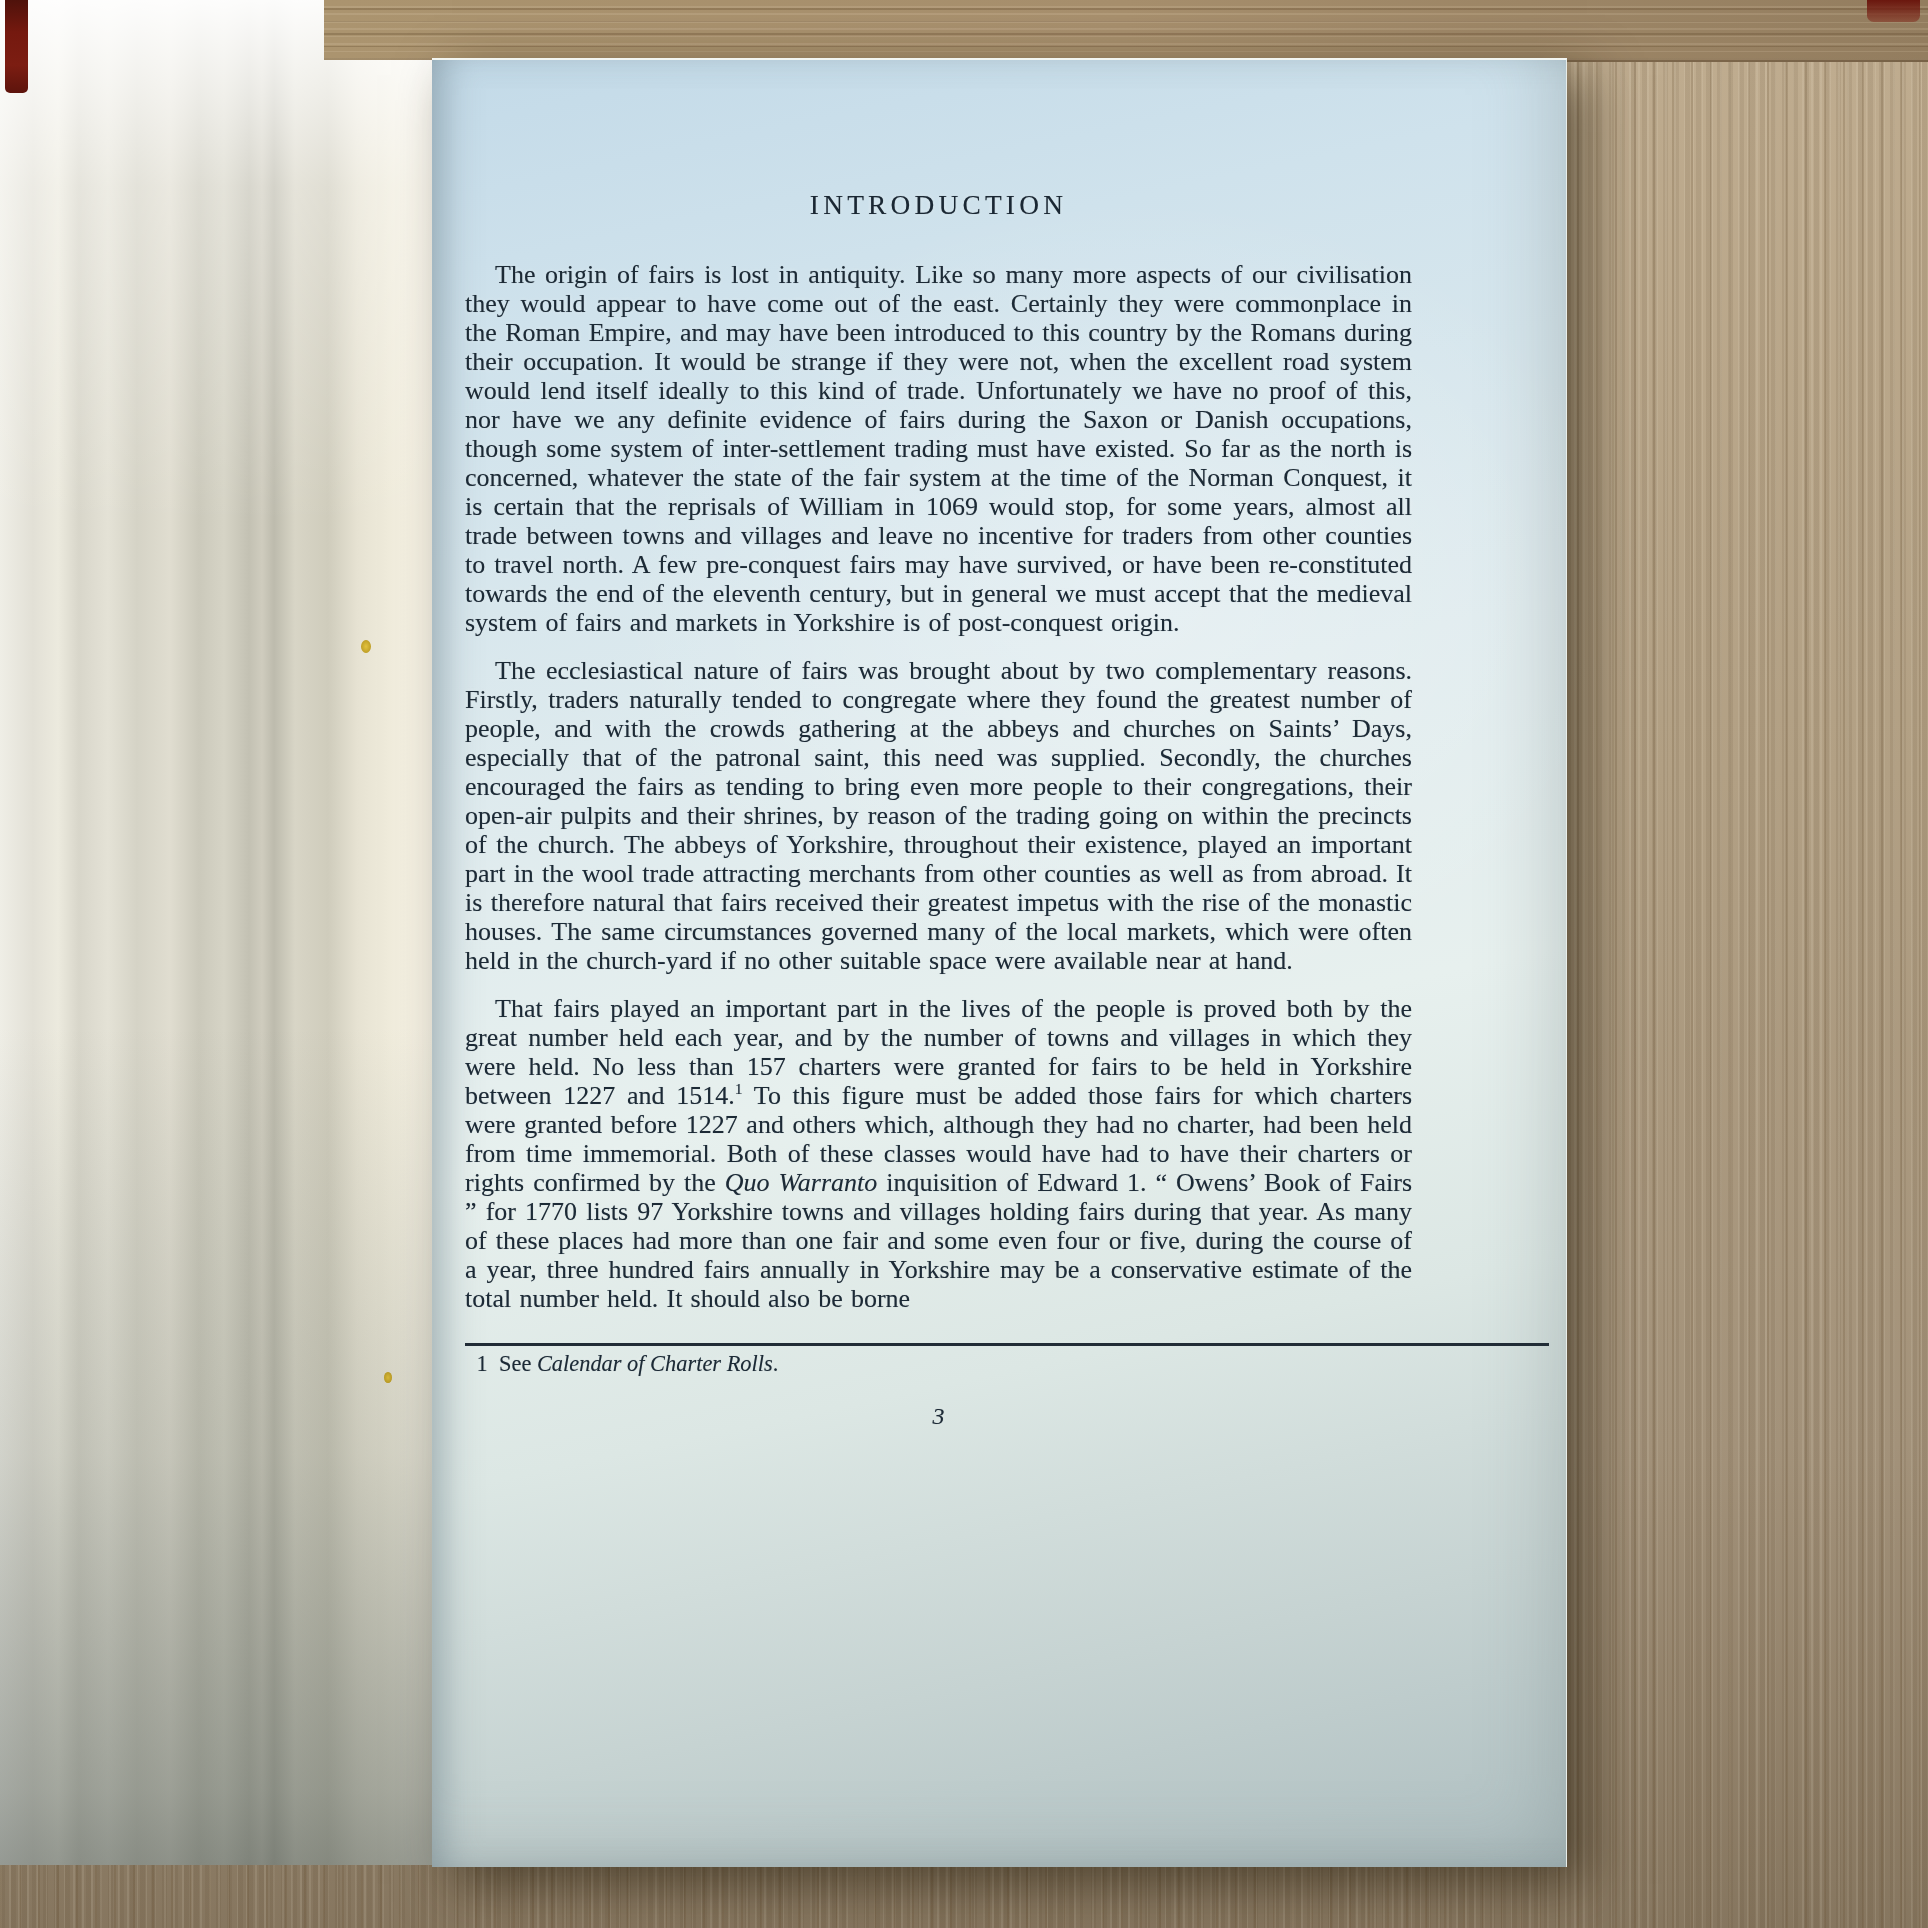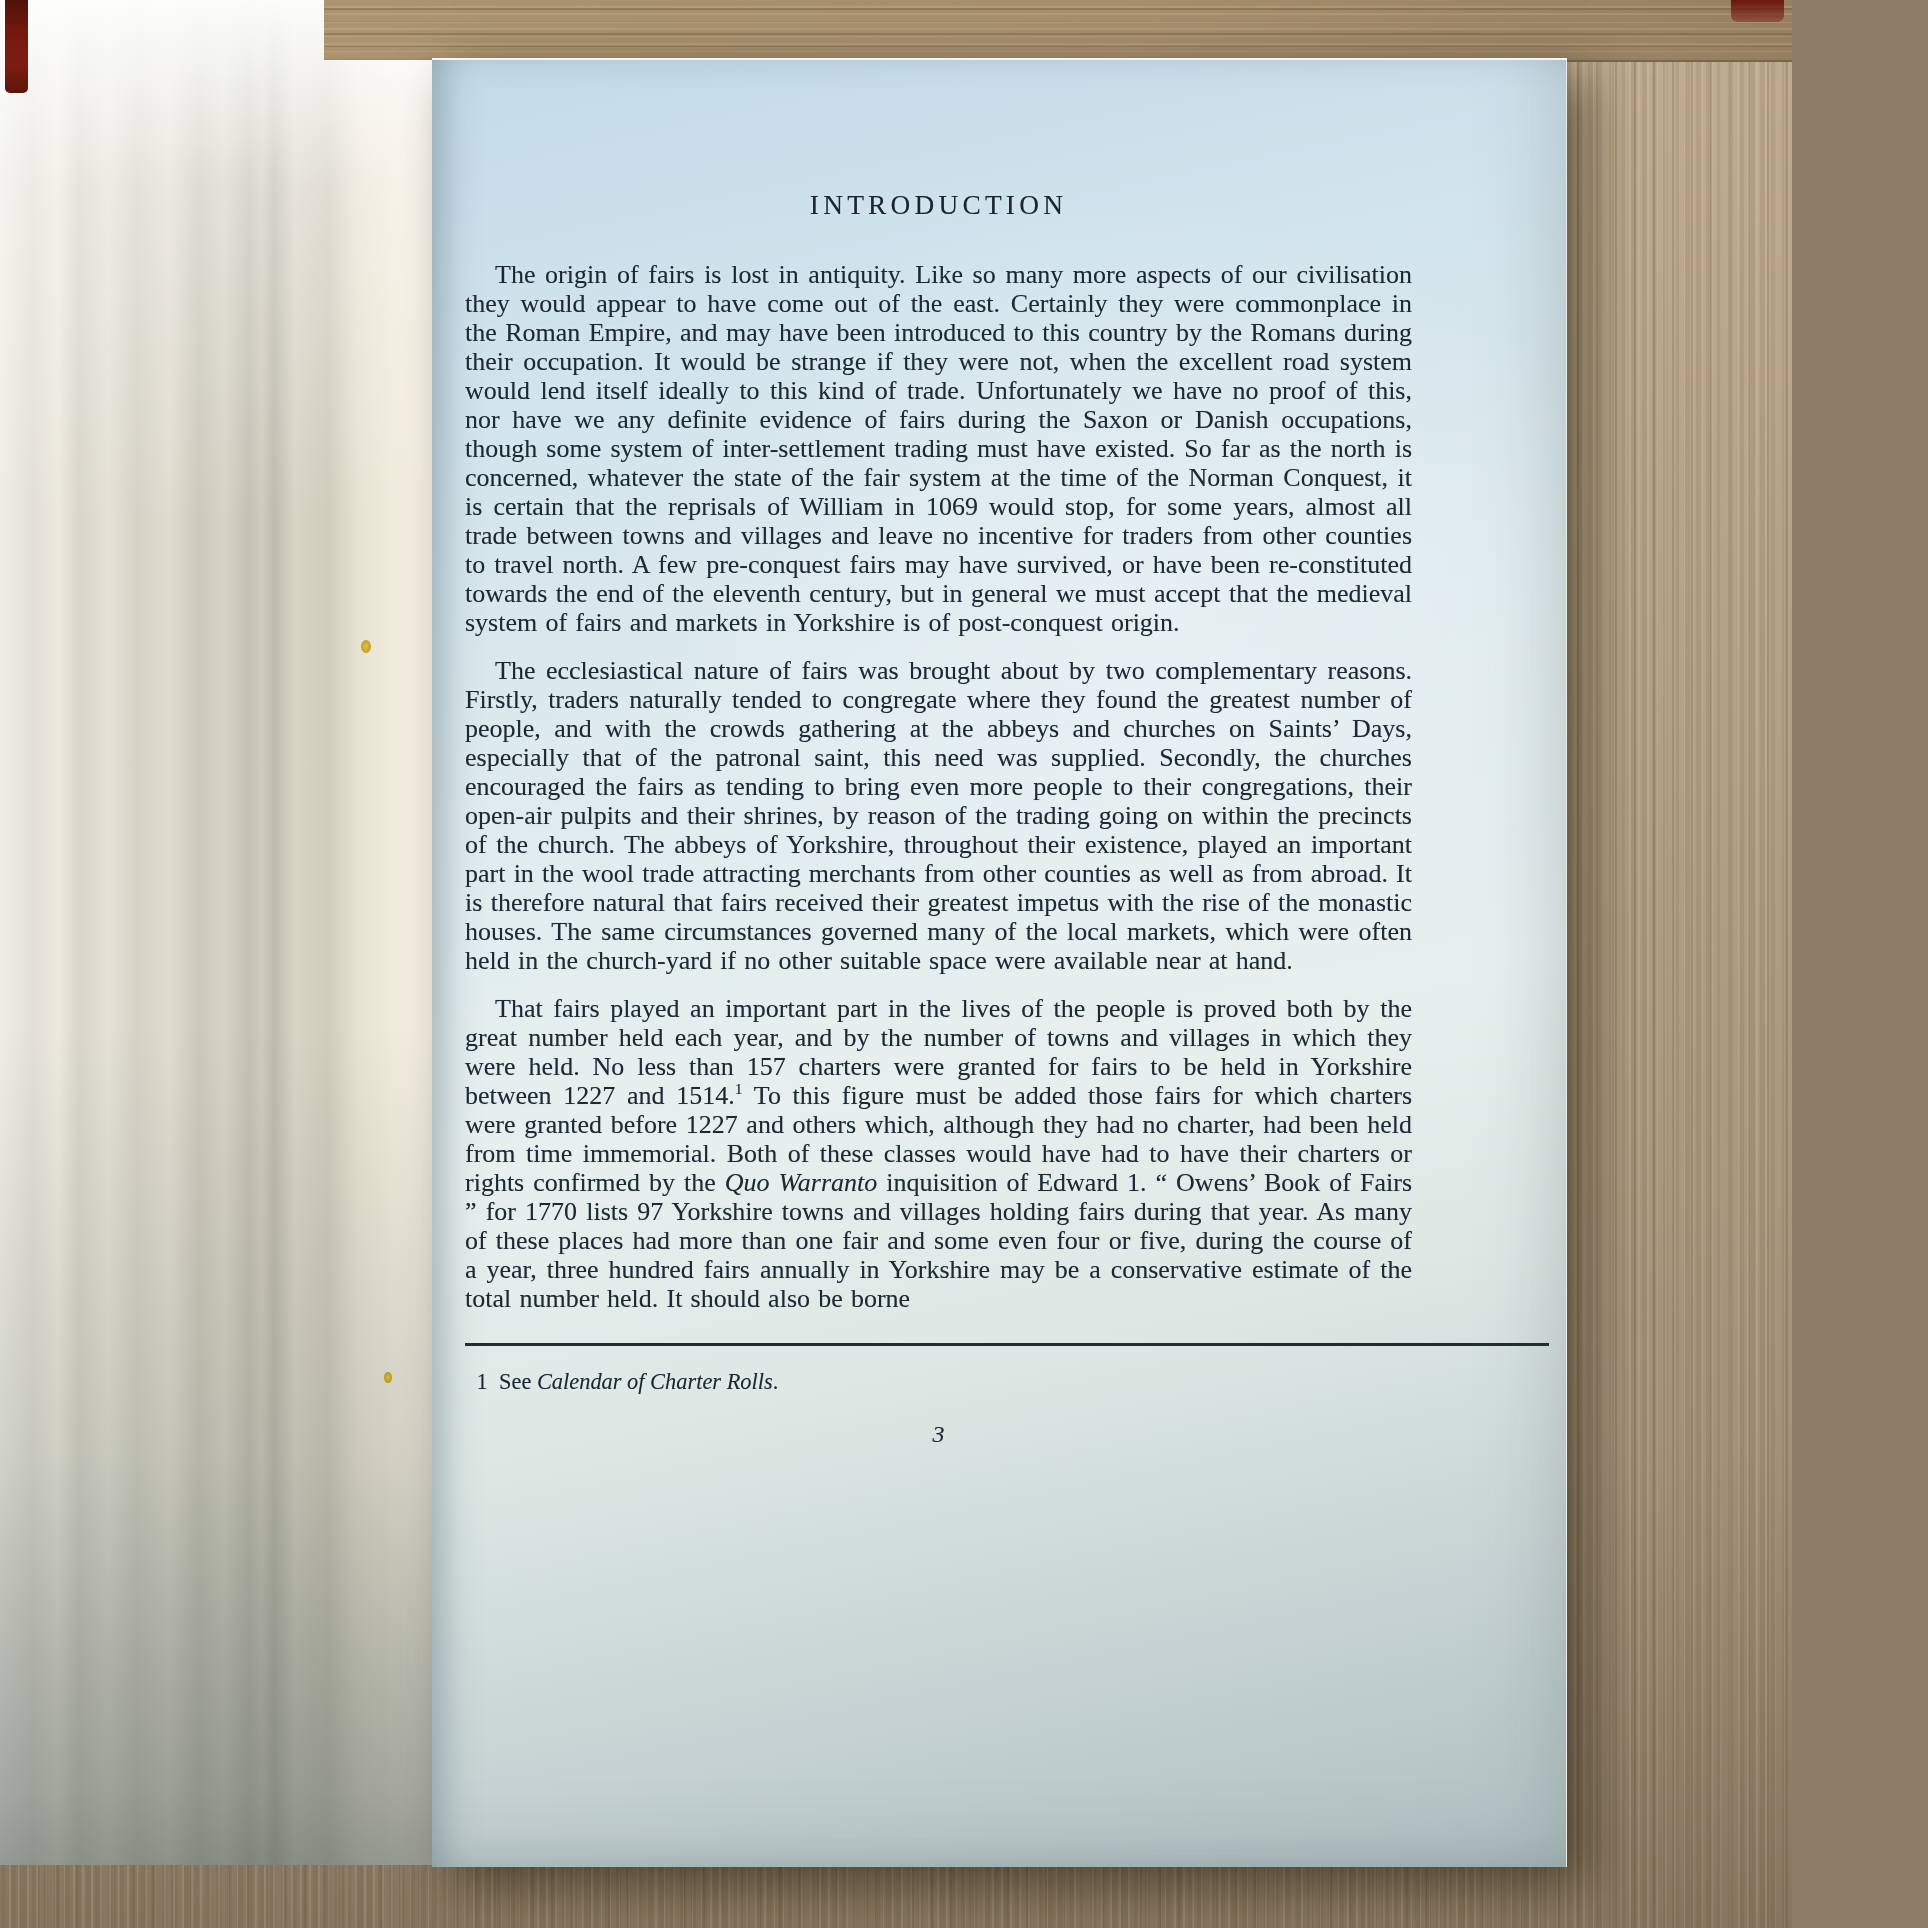--- a/index.html
+++ b/index.html
@@ -1,17 +1,17 @@
 <!DOCTYPE html>
 <html style="font-size:13.3px"><head>
 <meta charset="utf-8">
 <style>
   html,body{margin:0;padding:0;background:#8d7d66;}
   .scene{
-    position:relative;width:1792px;height:1928px;overflow:hidden;
+    position:relative;width:1928px;height:1928px;overflow:hidden;
     font-family:"Liberation Serif","DejaVu Serif",serif;
     background-color:#b5a287;
     background-image:
       repeating-linear-gradient(90deg, rgba(255,248,230,0.10) 0 1.7px, rgba(0,0,0,0) 1.7px 9.1px),
       repeating-linear-gradient(90deg, rgba(101,78,48,0.22) 0 1.7px, rgba(0,0,0,0) 1.7px 19px),
       repeating-linear-gradient(90deg, rgba(80,60,35,0.10) 0 5px, rgba(0,0,0,0) 5px 10.8px),
       linear-gradient(180deg, #c0ad90 0%, #b2a084 40%, #a3927a 75%, #86765f 100%);
   }
   .wood-top{
     position:absolute;left:324px;top:0;width:1604px;height:60px;
@@ -75,21 +75,21 @@
     font-size:26px;line-height:29px;word-spacing:1.7px;
   }
   .content p.first{margin-top:40px;}
   .content i{font-style:italic;}
   .content sup{font-size:60%;vertical-align:super;line-height:0;}
   .rule{
     margin-top:30px;width:calc(100% + 137px);height:0;
     border-top:3.3px solid #212c36;
   }
   .footnote{
-    margin-top:23px;padding-left:11.6px;
+    margin-top:5px;padding-left:11.6px;
     font-size:22.4px;line-height:26.6px;
   }
   .pagenum{
     margin-top:25px;text-align:center;font-size:24px;font-style:italic;
   }
 </style>
 </head>
 <body>
 
 <div class="scene">

